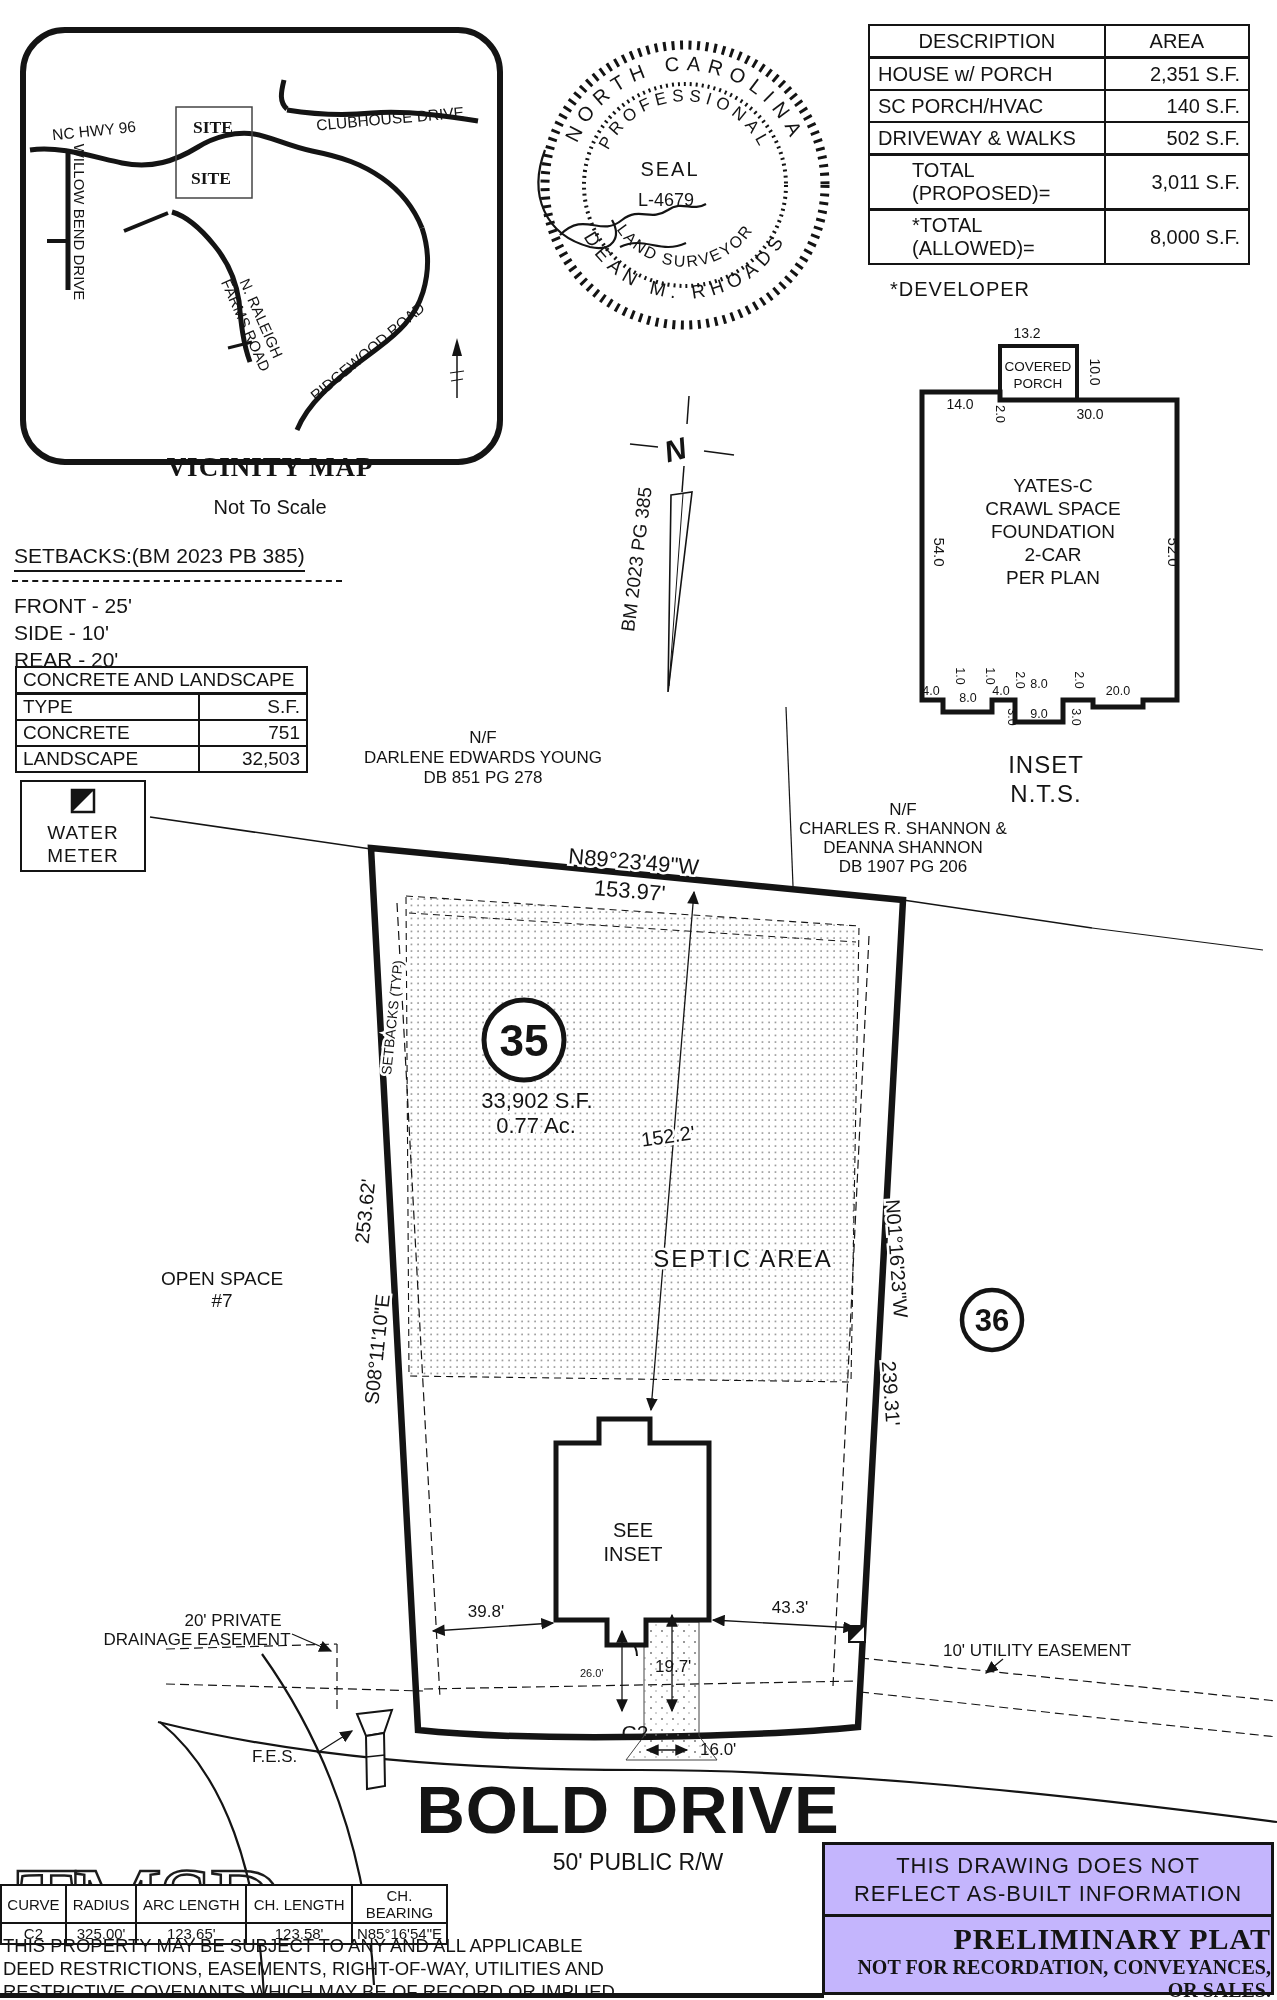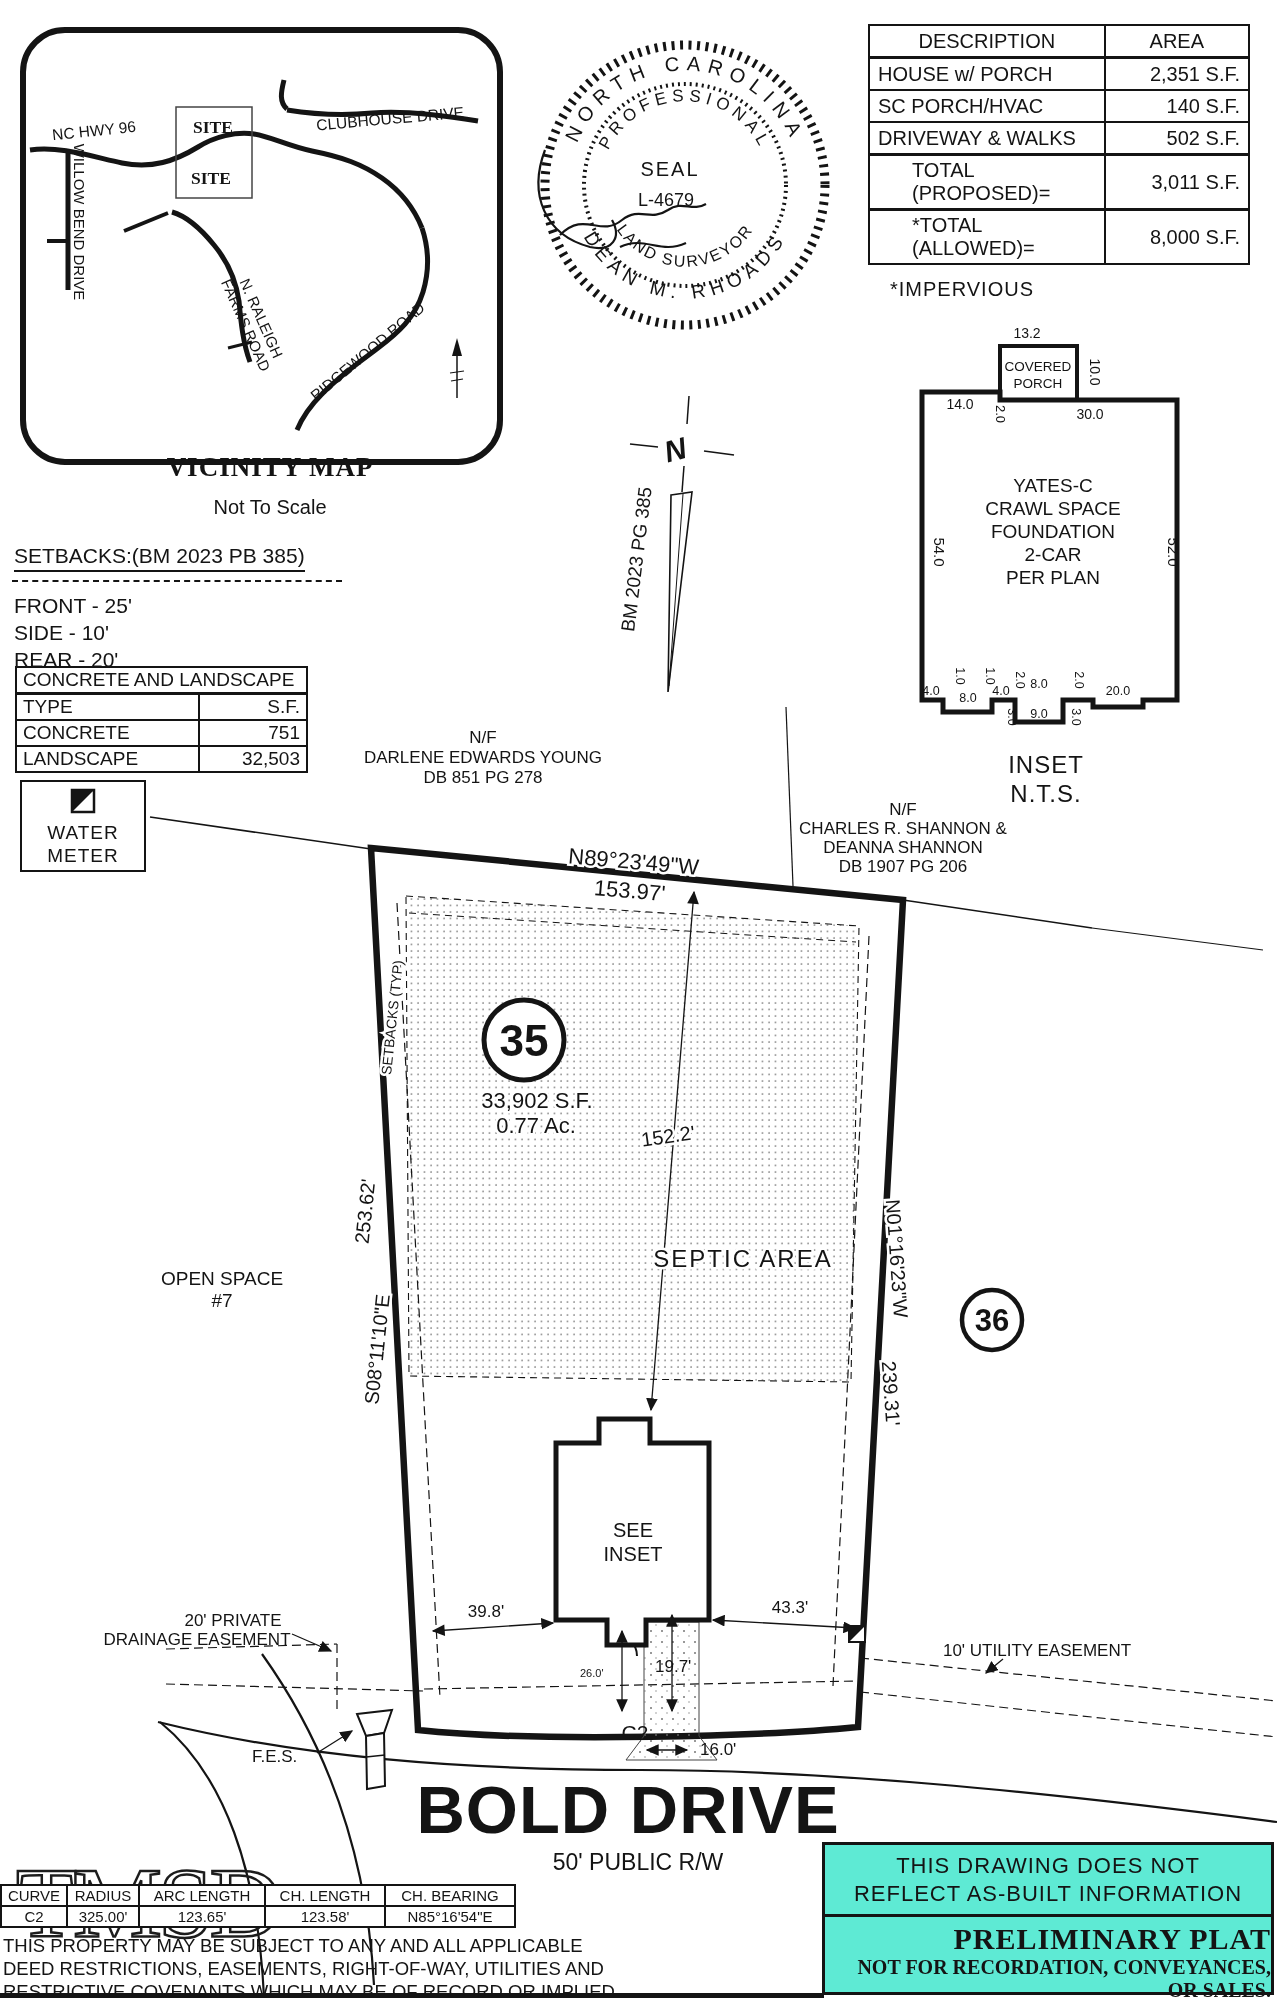--- a/index.html
+++ b/index.html
@@ -16,21 +16,21 @@
   .imperv th{border:3px solid #141414;font-weight:normal;font-size:23px;letter-spacing:1px;padding:2px 4px;}
   .imperv td{font-size:20px;padding:3px 8px;height:24px;}
   .imperv tr.hdr td{text-align:center;border-bottom:3px solid #141414;}
   .imperv tr.heavy td{border-top:3px solid #141414;padding-left:42px;}
   .num{text-align:right;}
   .conc td{font-size:19px;padding:1px 6px;height:20px;}
   .conc th{font-weight:normal;font-size:19px;text-align:left;padding:1px 6px;border-bottom:3px solid #141414;}
   .curvet td,.curvet th{font-size:15px;font-weight:normal;padding:1px 4px;text-align:center;height:17px;}
   .legendbox{position:absolute;left:20px;top:780px;width:122px;height:88px;border:2.5px solid #141414;text-align:center;}
   .legendbox .txt{font-size:19px;letter-spacing:1px;line-height:21px;margin-top:2px;}
-  .noticebox{position:absolute;left:822px;top:1842px;width:452px;height:153px;border:3.5px solid #141414;background:#5eead4;box-sizing:border-box;}
+  .noticebox{position:absolute;left:822px;top:1842px;width:452px;height:153px;border:3.5px solid #141414;background:#c4b5fd;box-sizing:border-box;}
   .noticebox .top{border-bottom:3.5px solid #141414;text-align:center;font-size:22px;letter-spacing:1px;padding:7px 0 6px 0;line-height:28px;}
   .noticebox .bot{text-align:right;padding-top:5px;}
   .wm{position:absolute;left:16px;top:1845px;font-family:"Liberation Serif","DejaVu Serif",serif;
       font-size:100px;color:transparent;-webkit-text-stroke:2.5px #1c1c1c;letter-spacing:-4px;pointer-events:none;}
   .dashrule{position:absolute;border-top:2px dashed #141414;}
   .botbar{position:absolute;left:0;top:1993px;width:824px;height:5px;background:#141414;}
 </style>
 </head>
 <body>
 
@@ -249,21 +249,21 @@
     <tr class="heavy">
           <td>TOTAL (PROPOSED)=</td>
           <td class="num">3,011 S.F.</td>
         </tr>
     <tr class="heavy">
           <td>*TOTAL (ALLOWED)=</td>
           <td class="num">8,000 S.F.</td>
         </tr>
   </tbody>
     </table>
-  <div class="lab" style="left:890px;top:278px;font-size:20px;letter-spacing:1px;">*IMPERVIOUS</div>
+  <div class="lab" style="left:890px;top:278px;font-size:20px;letter-spacing:1px;">*DEVELOPER</div>
 
   <div class="lab" style="left:14px;top:544px;font-size:21px;border-bottom:2px solid #141414;padding-bottom:2px;">SETBACKS:(BM 2023 PB 385)</div>
   <div class="dashrule" style="left:12px;top:580px;width:330px;"></div>
   <div class="lab" style="left:14px;top:594px;font-size:21px;">FRONT - 25'</div>
   <div class="lab" style="left:14px;top:621px;font-size:21px;">SIDE - 10'</div>
   <div class="lab" style="left:14px;top:648px;font-size:21px;">REAR - 20'</div>
 
   <table class="tbl conc" style="left:15px;top:666px;width:293px;">
     <tbody>
         <tr>
@@ -316,21 +316,21 @@
   <div class="lab" style="left:655px;top:1657px;font-size:17px;">19.7'</div>
   <div class="lab" style="left:700px;top:1740px;font-size:17px;">16.0'</div>
   <div class="lab c" style="left:635px;top:1721px;font-size:21px;">C2</div>
   <div class="lab" style="left:252px;top:1747px;font-size:17px;">F.E.S.</div>
 
   <div class="lab c" style="left:628px;top:1772px;font-size:67px;font-weight:bold;letter-spacing:1px;">BOLD DRIVE</div>
   <div class="lab c" style="left:638px;top:1850px;font-size:23px;">50' PUBLIC R/W</div>
 
   <div class="wm">TMSD</div>
 
-  <table class="tbl curvet" style="left:0px;top:1884px;width:516px;border-radius:7px;">
+  <table class="tbl curvet" style="left:0px;top:1884px;width:448px;border-radius:7px;">
     <tbody>
         <tr>
       <th style="width:56px;">CURVE</th>
       <th style="width:62px;">RADIUS</th>
       <th style="width:116px;">ARC LENGTH</th>
       <th style="width:110px;">CH. LENGTH</th>
       <th>CH. BEARING</th>
     </tr>
     <tr>
       <td>C2</td>

